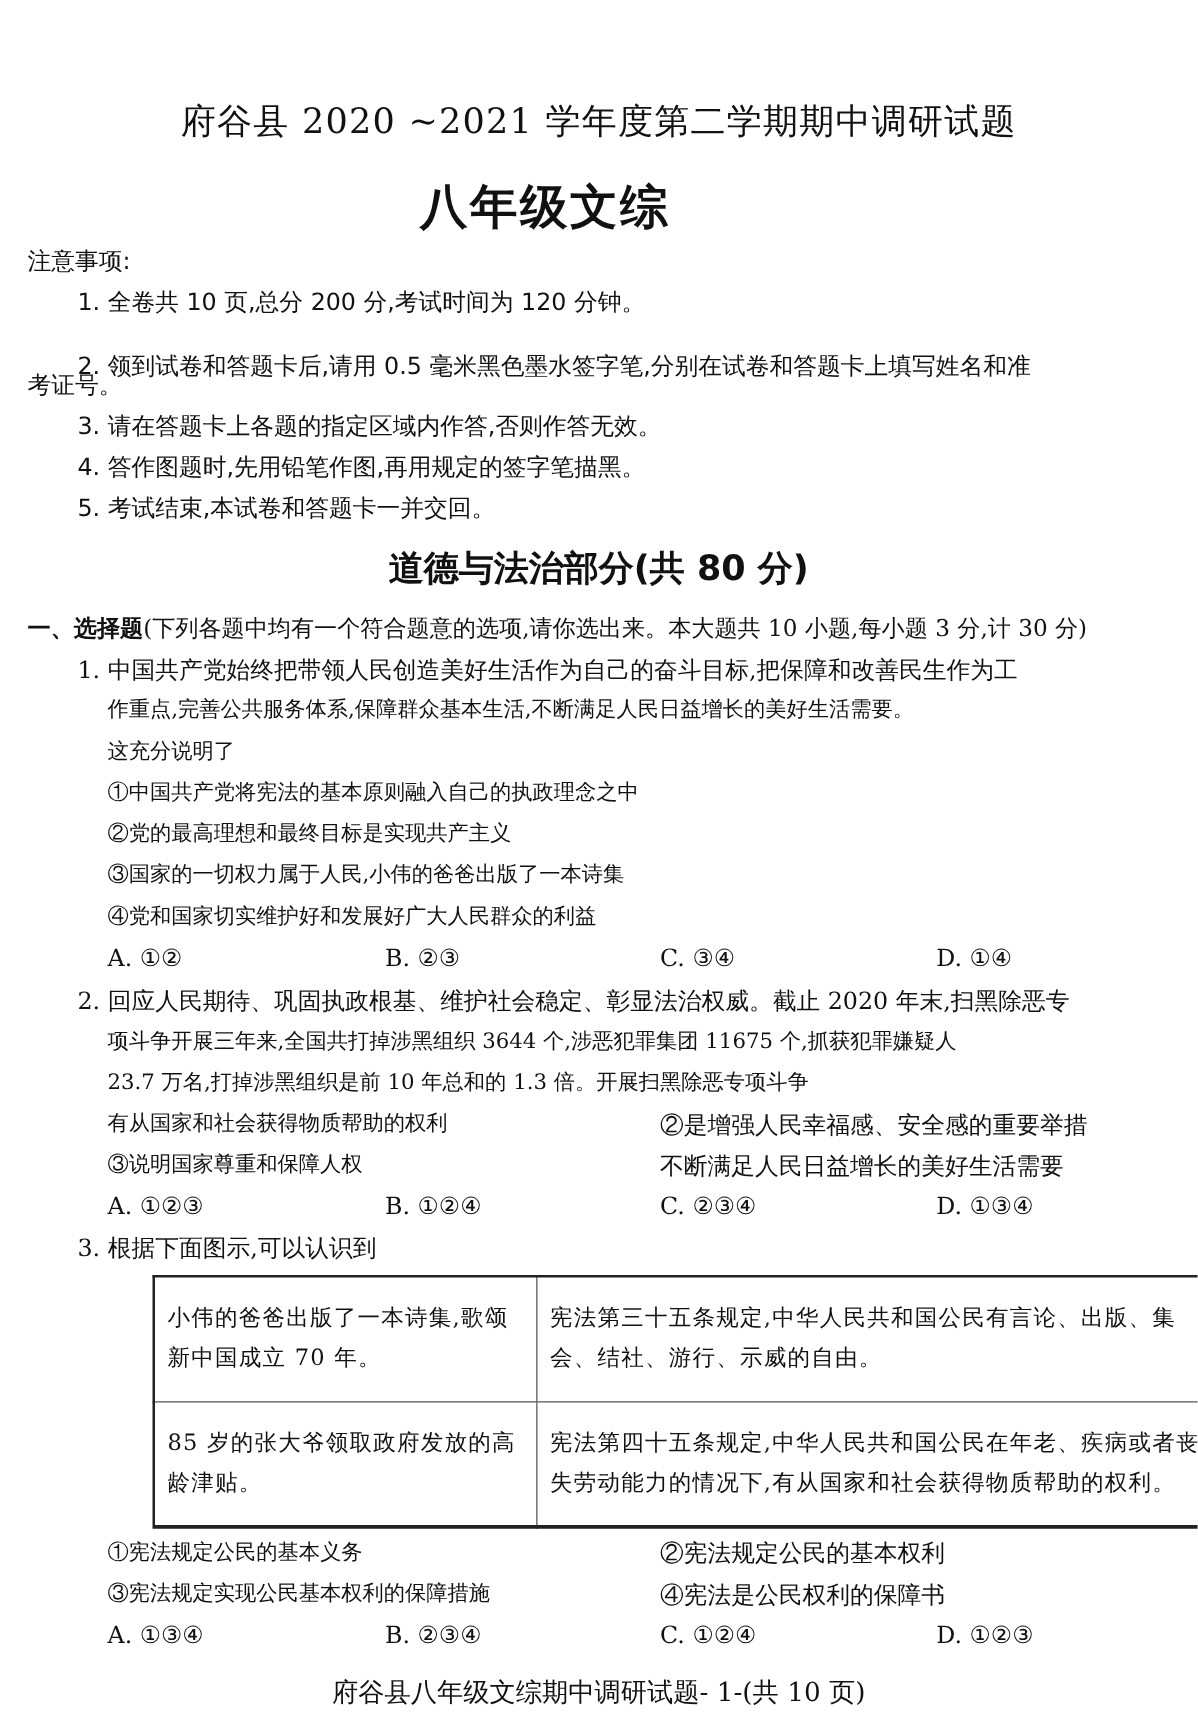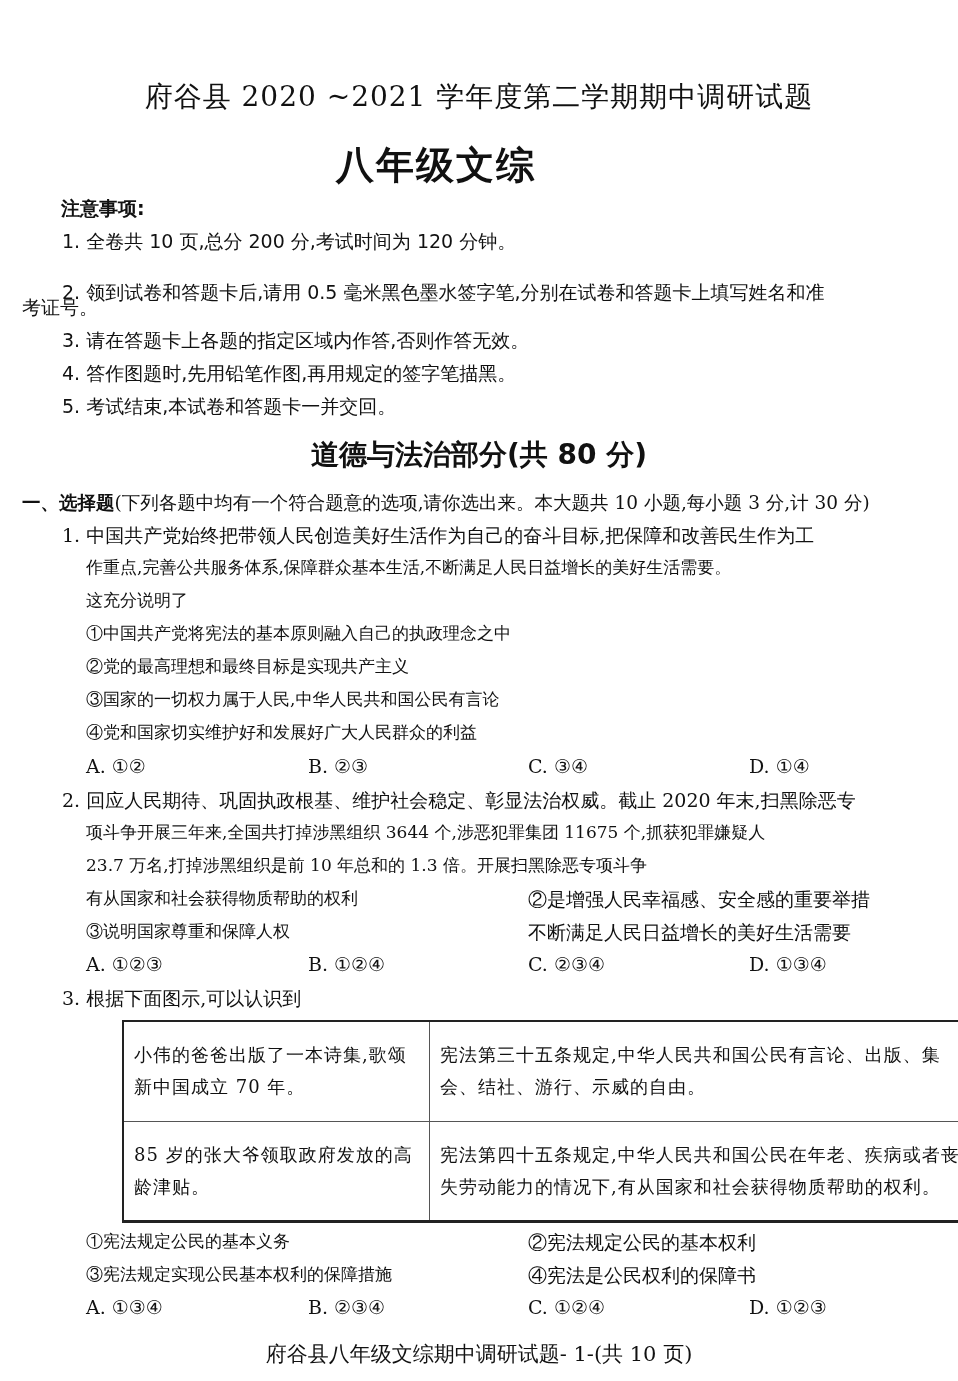--- a/index.html
+++ b/index.html
@@ -2,21 +2,21 @@
 <html><head>
 <meta charset="utf-8">
 <style>
   html, body { margin:0; padding:0; background:#ffffff; }
   body { width:958px; height:1381px; position:relative; overflow:hidden; color:#111;
          font-family: "DejaVu Serif", "Liberation Serif", serif; }
   .abs { position:absolute; white-space:nowrap; }
   .title { top:78px; left:0; width:958px; text-align:center; font-size:28px; letter-spacing:1px; }
   .subtitle { top:140px; left:0; width:872px; text-align:center; font-size:38px; font-weight:bold;
               font-family:"DejaVu Sans","Liberation Sans",sans-serif; letter-spacing:2px; }
-  .notes-h { top:196px; left:22px; font-size:19px; font-weight:bold; font-family:"DejaVu Sans","Liberation Sans",sans-serif;margin-left:39px; }
+  .notes-h { top:196px; left:22px; font-size:19px; font-weight:normal; font-family:"DejaVu Sans","Liberation Sans",sans-serif; }
   .note { left:62px; font-size:19px; font-family:"DejaVu Sans","Liberation Sans",sans-serif; }
   .note-cont { left:22px; font-size:19px; font-family:"DejaVu Sans","Liberation Sans",sans-serif; }
   .section { top:436px; left:0; width:958px; text-align:center; font-size:28px; font-weight:bold;
              font-family:"DejaVu Sans","Liberation Sans",sans-serif; }
   .part-h { top:490px; left:22px; font-size:18.5px; }
   .part-h b { font-family:"DejaVu Sans","Liberation Sans",sans-serif; }
   .q { left:62px; font-size:19px; }
   .qc { left:86px; font-size:17px; }
   .opt { font-size:19px; }
   table.fig { position:absolute; top:1020px; left:86px; width:852px; border-collapse:collapse;
@@ -42,21 +42,21 @@
 <div class="abs section">道德与法治部分(共 80 分)</div>
 <div class="abs part-h">
   <b>一、选择题</b><span>(下列各题中均有一个符合题意的选项,请你选出来。本大题共 10 小题,每小题 3 分,计 30 分)</span>
 </div>
 
 <div class="abs q" style="top:523px;">1. 中国共产党始终把带领人民创造美好生活作为自己的奋斗目标,把保障和改善民生作为工</div>
 <div class="abs qc" style="top:556px;">作重点,完善公共服务体系,保障群众基本生活,不断满足人民日益增长的美好生活需要。</div>
 <div class="abs qc" style="top:589px;">这充分说明了</div>
 <div class="abs qc" style="top:622px;">①中国共产党将宪法的基本原则融入自己的执政理念之中</div>
 <div class="abs qc" style="top:655px;">②党的最高理想和最终目标是实现共产主义</div>
-<div class="abs qc" style="top:688px;">③国家的一切权力属于人民,中华人民共和国公民有言论</div>
+<div class="abs qc" style="top:688px;">③国家的一切权力属于人民,小伟的爸爸出版了一本诗集</div>
 <div class="abs qc" style="top:721px;">④党和国家切实维护好和发展好广大人民群众的利益</div>
 <div class="abs opt" style="top:755px;left:86px;">A. ①②</div>
 <div class="abs opt" style="top:755px;left:308px;">B. ②③</div>
 <div class="abs opt" style="top:755px;left:528px;">C. ③④</div>
 <div class="abs opt" style="top:755px;left:749px;">D. ①④</div>
 
 <div class="abs q" style="top:788px;">2. 回应人民期待、巩固执政根基、维护社会稳定、彰显法治权威。截止 2020 年末,扫黑除恶专</div>
 <div class="abs qc" style="top:821px;">项斗争开展三年来,全国共打掉涉黑组织 3644 个,涉恶犯罪集团 11675 个,抓获犯罪嫌疑人</div>
 <div class="abs qc" style="top:854px;">23.7 万名,打掉涉黑组织是前 10 年总和的 1.3 倍。开展扫黑除恶专项斗争</div>
 <div class="abs qc" style="top:887px;">有从国家和社会获得物质帮助的权利</div>

